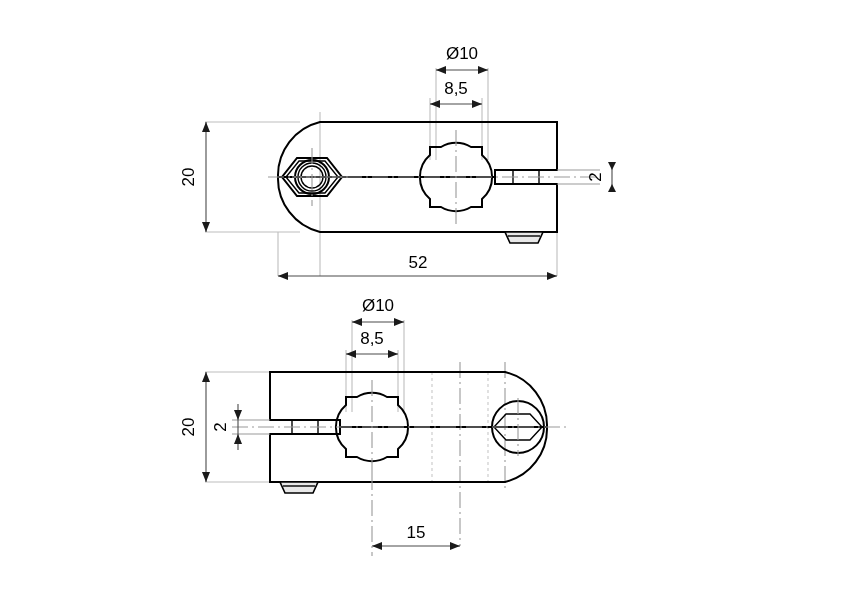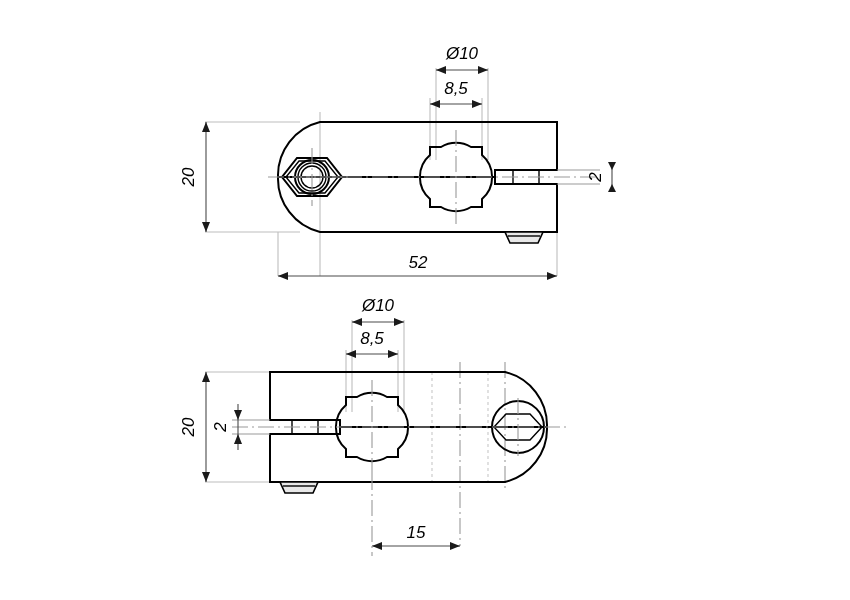--- a/index.html
+++ b/index.html
@@ -11,21 +11,20 @@
     width: 850px;
     height: 600px;
     font-family: "Liberation Sans", sans-serif;
     overflow: hidden;
   }
   #drawing-root {
     position: relative;
     width: 850px;
     height: 600px;
     background: #e5e5e5;
-    font-style: italic;
   }
   svg#technical-drawing {
     display: block;
     width: 850px;
     height: 600px;
     background: #ffffff;
   }
   .outline {
     fill: none;
     stroke: #000000;

